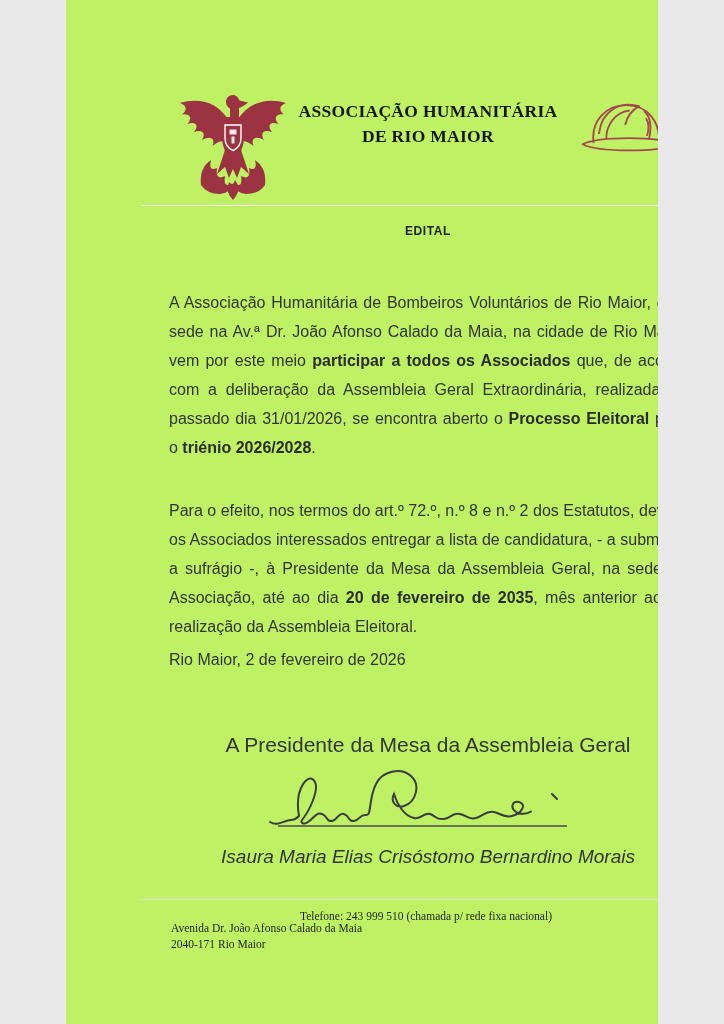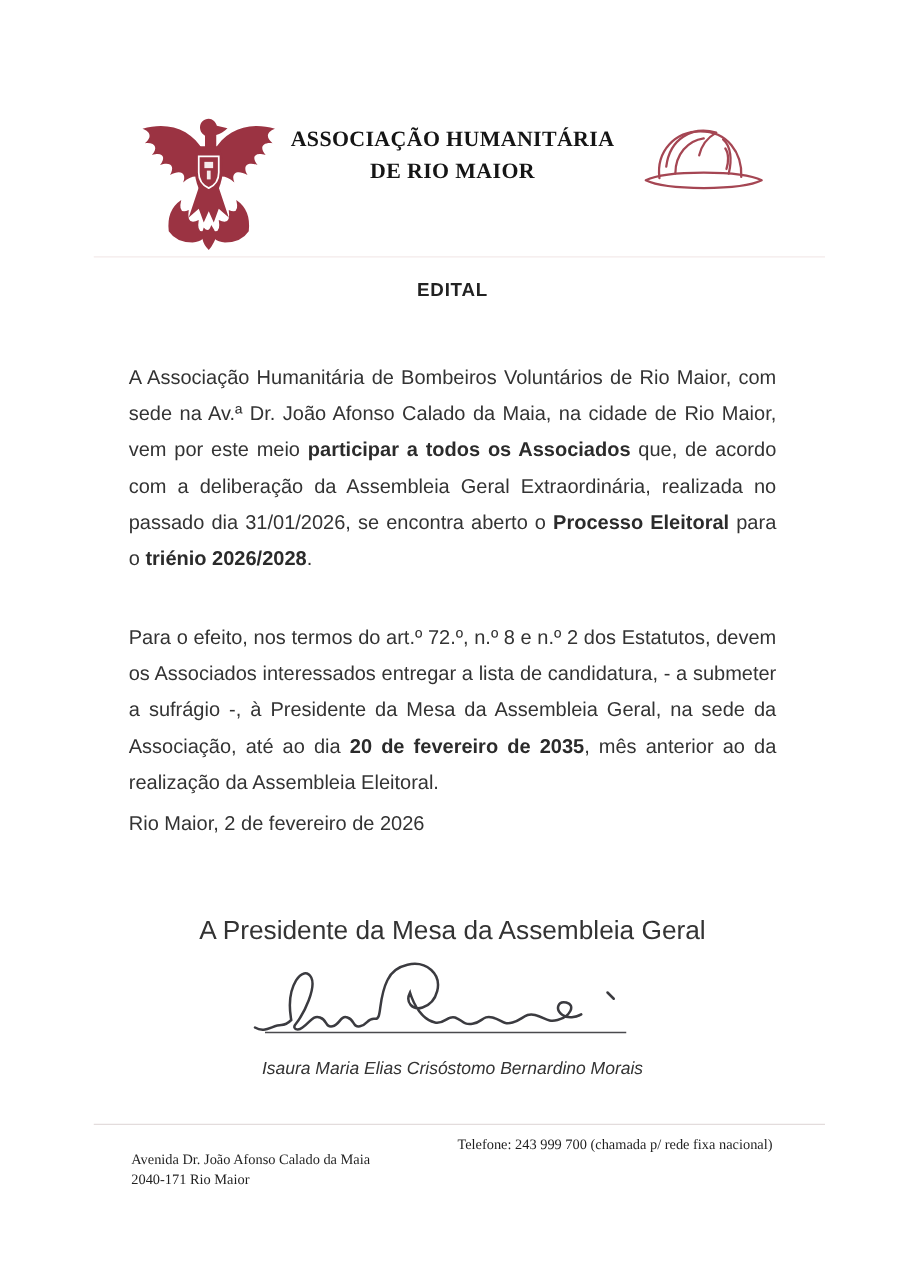--- a/index.html
+++ b/index.html
@@ -1,19 +1,19 @@
 <!DOCTYPE html>
 <html><head>
 <meta charset="utf-8">
 <style>
   html,body { margin:0; padding:0; background:#e9e9e9; }
   .page {
-    position:relative; width:724px; height:1024px; margin:0 auto;
-    background:#ffffff; overflow:hidden;
-    font-family:"Liberation Sans", sans-serif; color:#2f2f2f;
+    position:relative; width:580px; height:1024px; margin:0 auto;
+    background:#bef264; overflow:hidden;
+    font-family:"Liberation Sans", sans-serif; color:#2f2f2f;padding-left:12px;
   }
   
   .eagle { position:absolute; left:106px; top:88px; width:122px; height:120px; }
   .org-title {
     position:absolute; left:212px; top:99px; width:300px; text-align:center;
     font-family:"Liberation Serif", serif; font-weight:bold; color:#151515;
     font-size:17.5px; line-height:25px; letter-spacing:0.3px;
   }
   .founded { margin-top:10px; font-size:11.5px; line-height:13px; }
   .logo130 { position:absolute; left:503px; top:96px; width:122px; height:110px; }
@@ -29,38 +29,38 @@
     transform:rotate(-90deg) ; transform-origin:left top; letter-spacing:1px; opacity:0.85;
   }
   .l130text {
     position:absolute; left:60px; top:9px; font-size:6.5px; font-weight:bold;
     color:#9b3342; line-height:8px; letter-spacing:0.3px;
   }
   .header-rule { position:absolute; left:75px; top:205px; width:585px; height:1px; background:#f3eaea; }
   
   .doc-title {
     position:absolute; left:103px; top:224px; width:518px; text-align:center;
-    font-size:15px; font-weight:bold; color:#222; letter-spacing:0.6px;
+    font-size:12px; font-weight:bold; color:#222; letter-spacing:0.6px;
   }
   .para {
     position:absolute; left:103px; width:518px; text-align:justify;
     font-size:16px; line-height:29px; color:#333;
   }
   .p1 { top:272px; }
   .p2 { top:480px; }
   .para b { color:#2b2b2b; }
   .dateline { position:absolute; left:103px; top:651px; font-size:16px; color:#333; }
   .role {
     position:absolute; left:103px; top:733px; width:518px; text-align:center;
     font-size:21px; color:#333;
   }
   .sig-wrap { position:absolute; left:198px; top:760px; width:324px; height:80px; }
   .signer-name {
     position:absolute; left:103px; top:846px; width:518px; text-align:center;
-    font-size:14px; font-style:italic; color:#333;
+    font-size:19px; font-style:italic; color:#333;
   }
   
   .footer-rule { position:absolute; left:75px; top:899px; width:585px; height:1px; background:#e3dcdc; }
   .footer-left {
     position:absolute; left:105px; top:909px;
     font-family:"Liberation Serif", serif; font-size:11.5px; line-height:15.5px; color:#1f1f1f;margin-top:12px;
   }
   .footer-right {
     position:absolute; right:106px; top:909px; text-align:right;
     font-family:"Liberation Serif", serif; font-size:11.5px; line-height:15.5px; color:#1f1f1f;
@@ -144,16 +144,16 @@
   <div class="signer-name">Isaura Maria Elias Crisóstomo Bernardino Morais</div>
 
   <div class="footer-rule"></div>
 
   <div class="footer-left">
     <div>Avenida Dr. João Afonso Calado da Maia</div>
     <div>2040-171 Rio Maior</div>
   </div>
 
   <div class="footer-right">
-    <div>Telefone: 243 999 700 (chamada p/ rede fixa nacional)</div>
+    <div>Telefone: 243 999 510 (chamada p/ rede fixa nacional)</div>
   </div>
 
 </div>
 
 </body></html>

